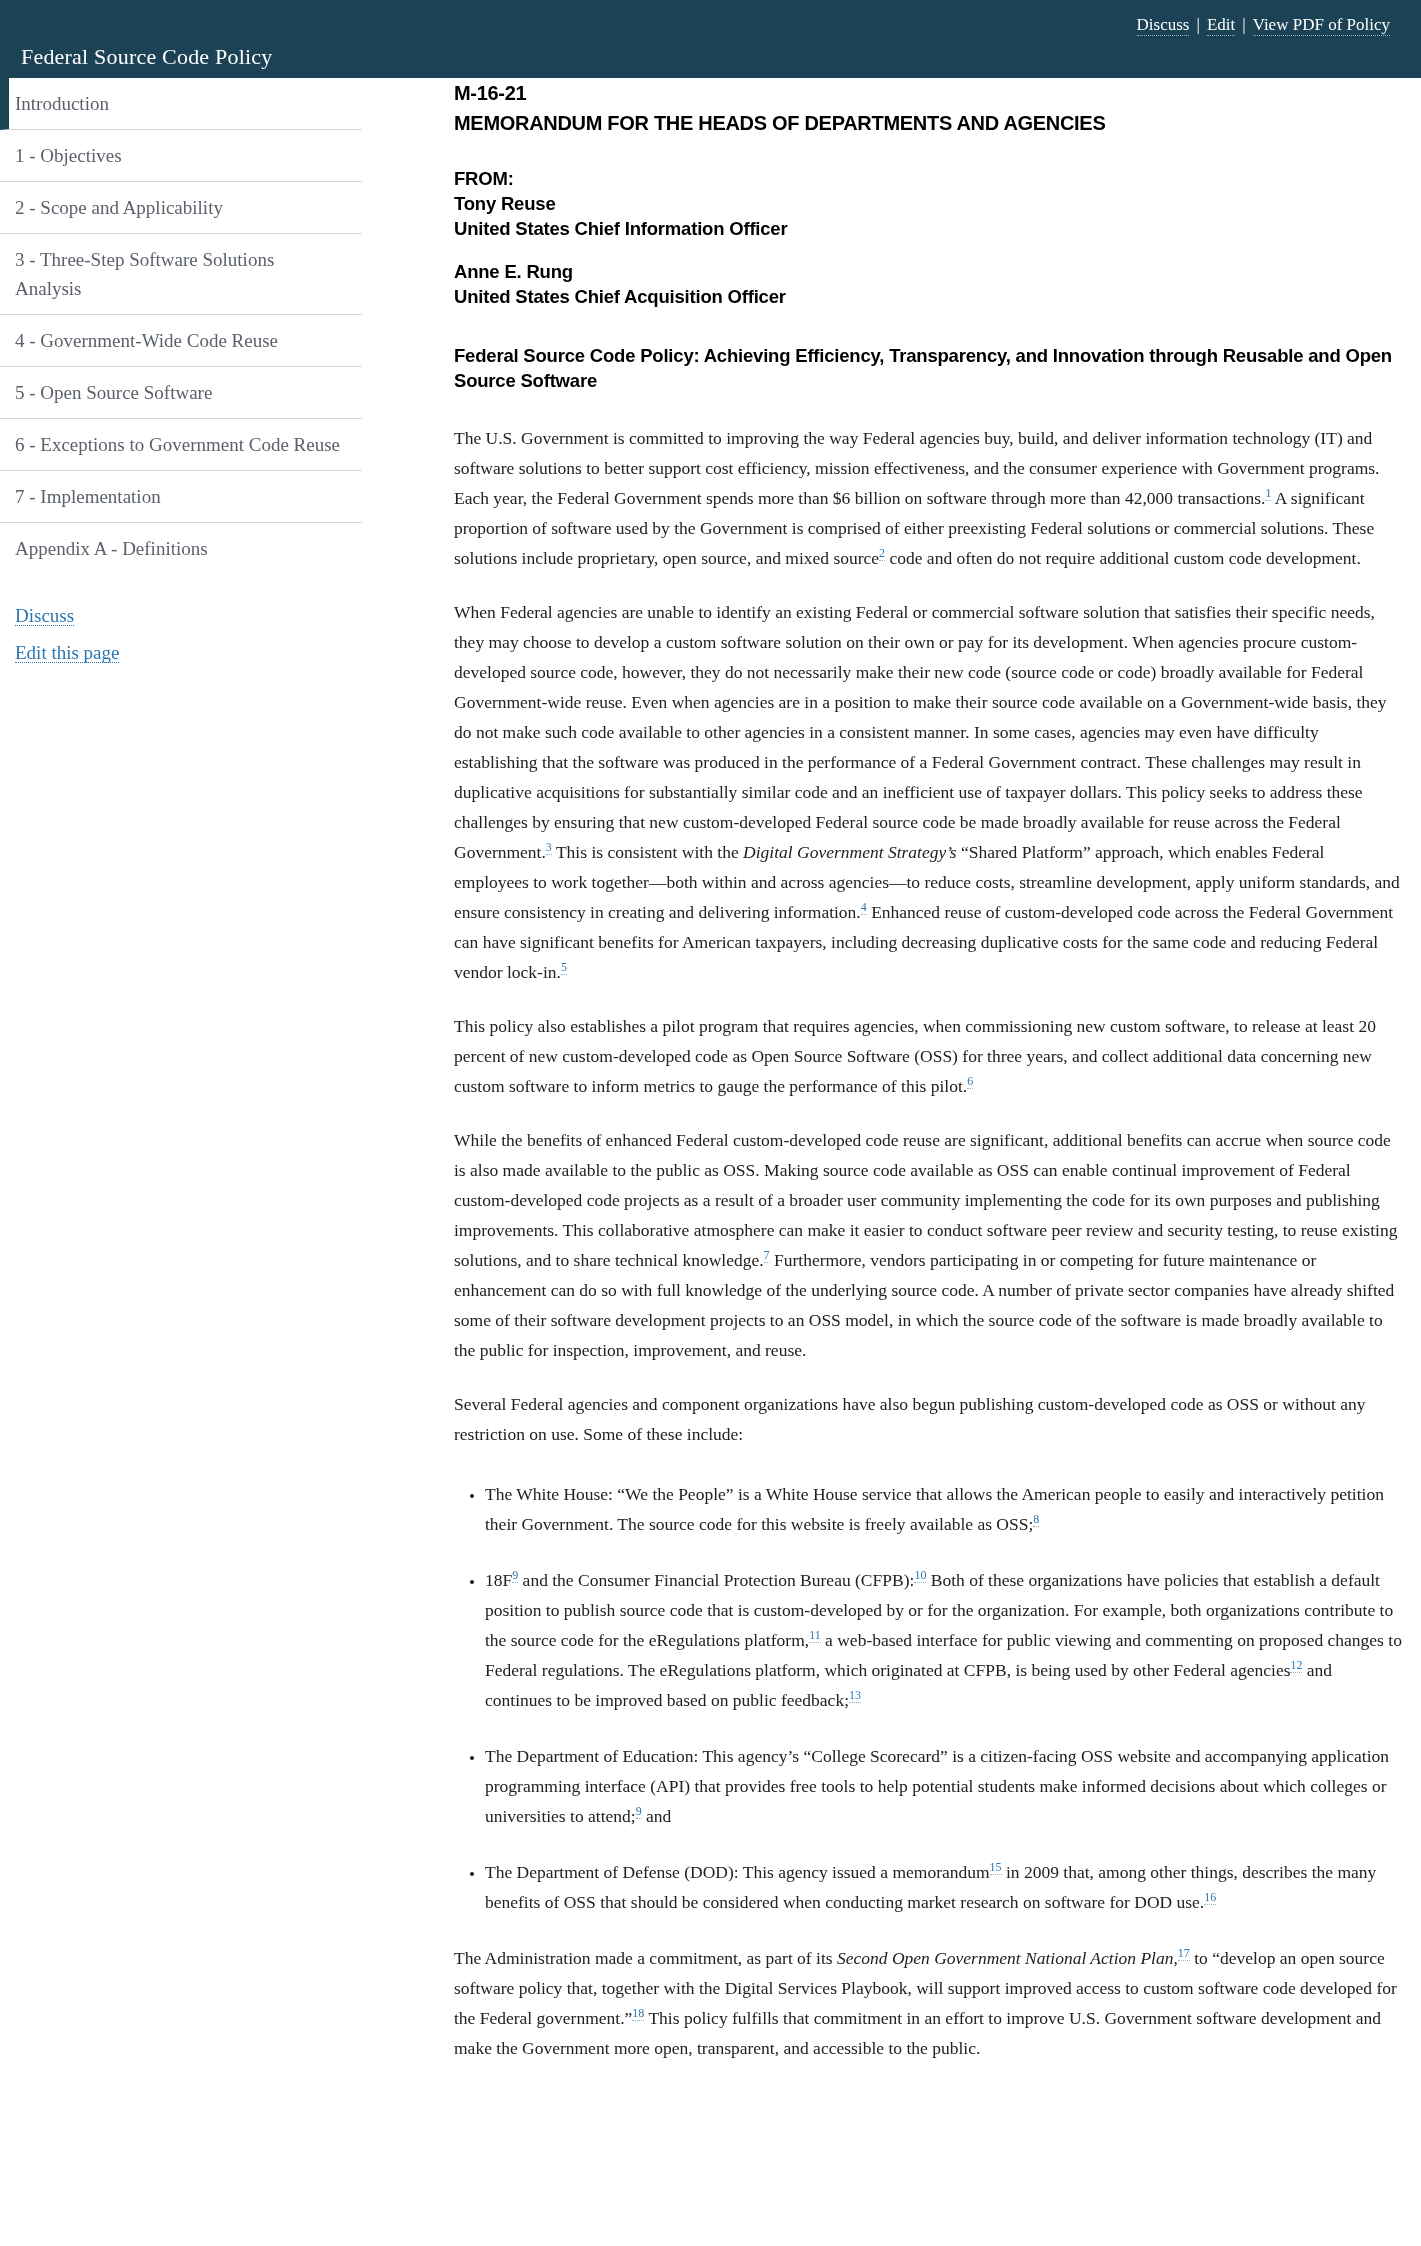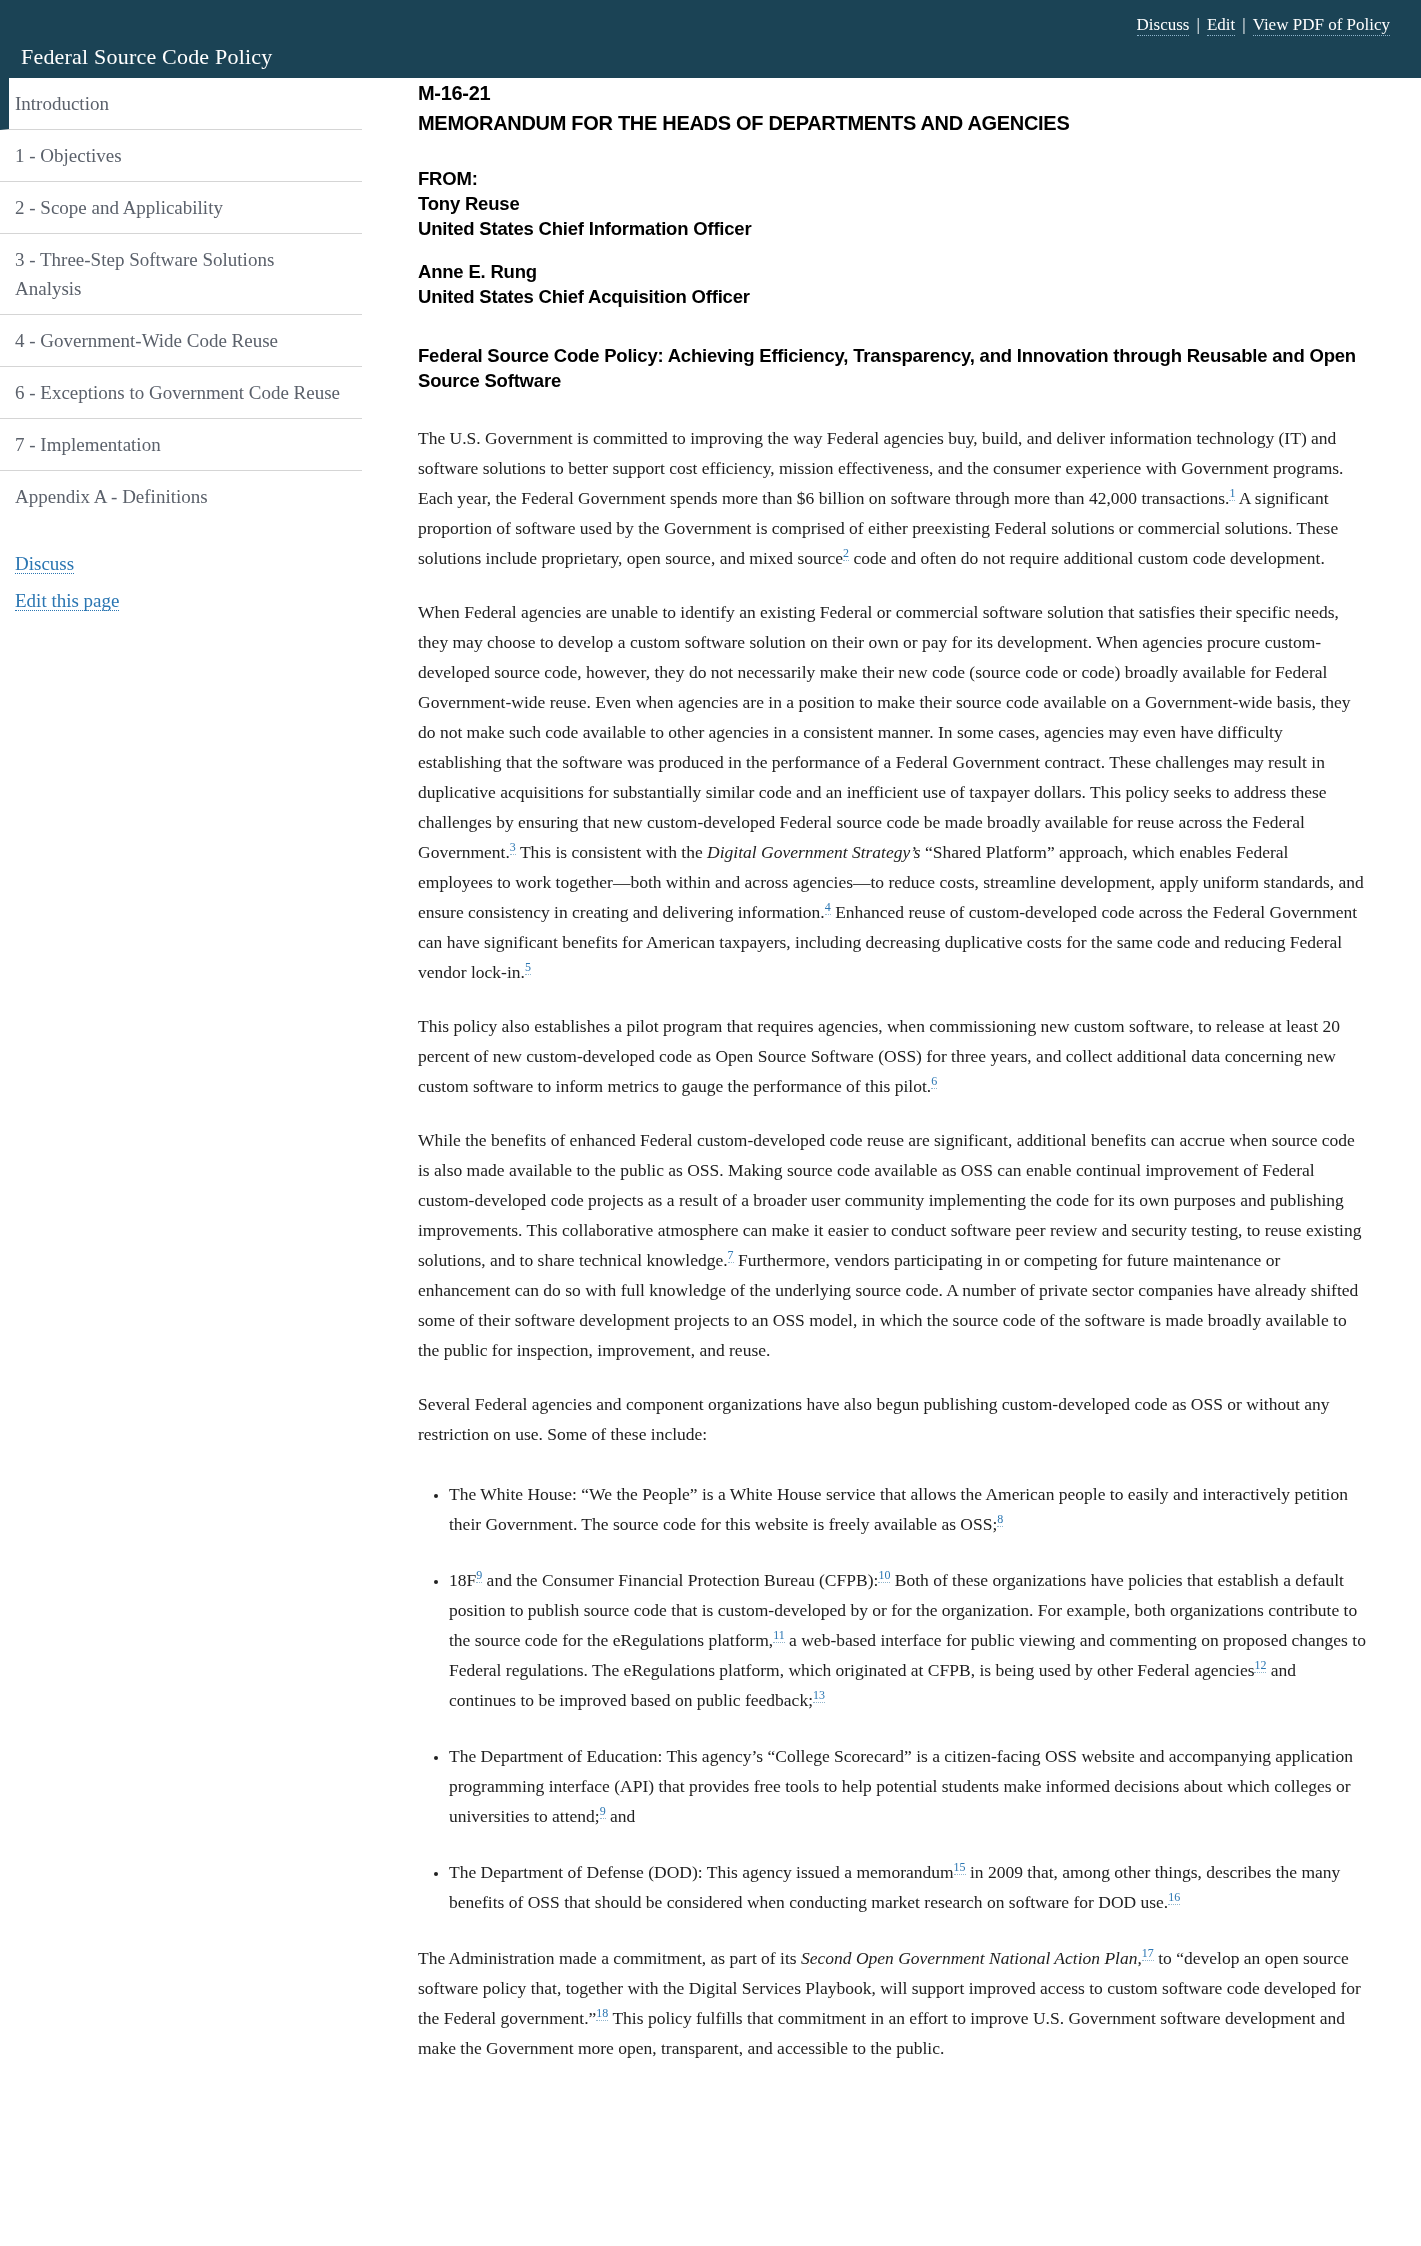--- a/index.html
+++ b/index.html
@@ -43,21 +43,21 @@
     font-size:17px;
   }
   .header-links a{
     color:#ffffff;
     text-decoration:none;
     border-bottom:1px dotted var(--link-underline);
     padding-bottom:1px;
   }
   .header-links .sep{margin:0 7px;color:#ffffff;}
   
-  .layout{display:flex;align-items:flex-start;}
+  .layout{display:flex;align-items:flex-start;gap:36px;}
   
   .sidebar{width:362px;flex-shrink:0;}
   .side-nav{list-style:none;margin:0;padding:0;}
   .side-nav li{
     font-size:19px;
     line-height:29px;
     color:var(--sidebar-text);
     padding:11px 18px 11px 15px;
     border-bottom:1px solid var(--divider);
     cursor:pointer;
@@ -133,20 +133,21 @@
 
 <div class="layout">
 
   <aside class="sidebar">
     <ul class="side-nav" id="side-nav">
         <li class="active">Introduction</li>
         <li>1 - Objectives</li>
         <li>2 - Scope and Applicability</li>
         <li>3 - Three-Step Software Solutions Analysis</li>
         <li>4 - Government-Wide Code Reuse</li>
+        <li>5 - Open Source Software</li>
         <li>6 - Exceptions to Government Code Reuse</li>
         <li>7 - Implementation</li>
         <li>Appendix A - Definitions</li>
       </ul>
     <div class="side-links" id="side-links">
         <div class="side-link-row"><a href="#">Discuss</a></div>
         <div class="side-link-row"><a href="#">Edit this page</a></div>
       </div>
   </aside>
 

